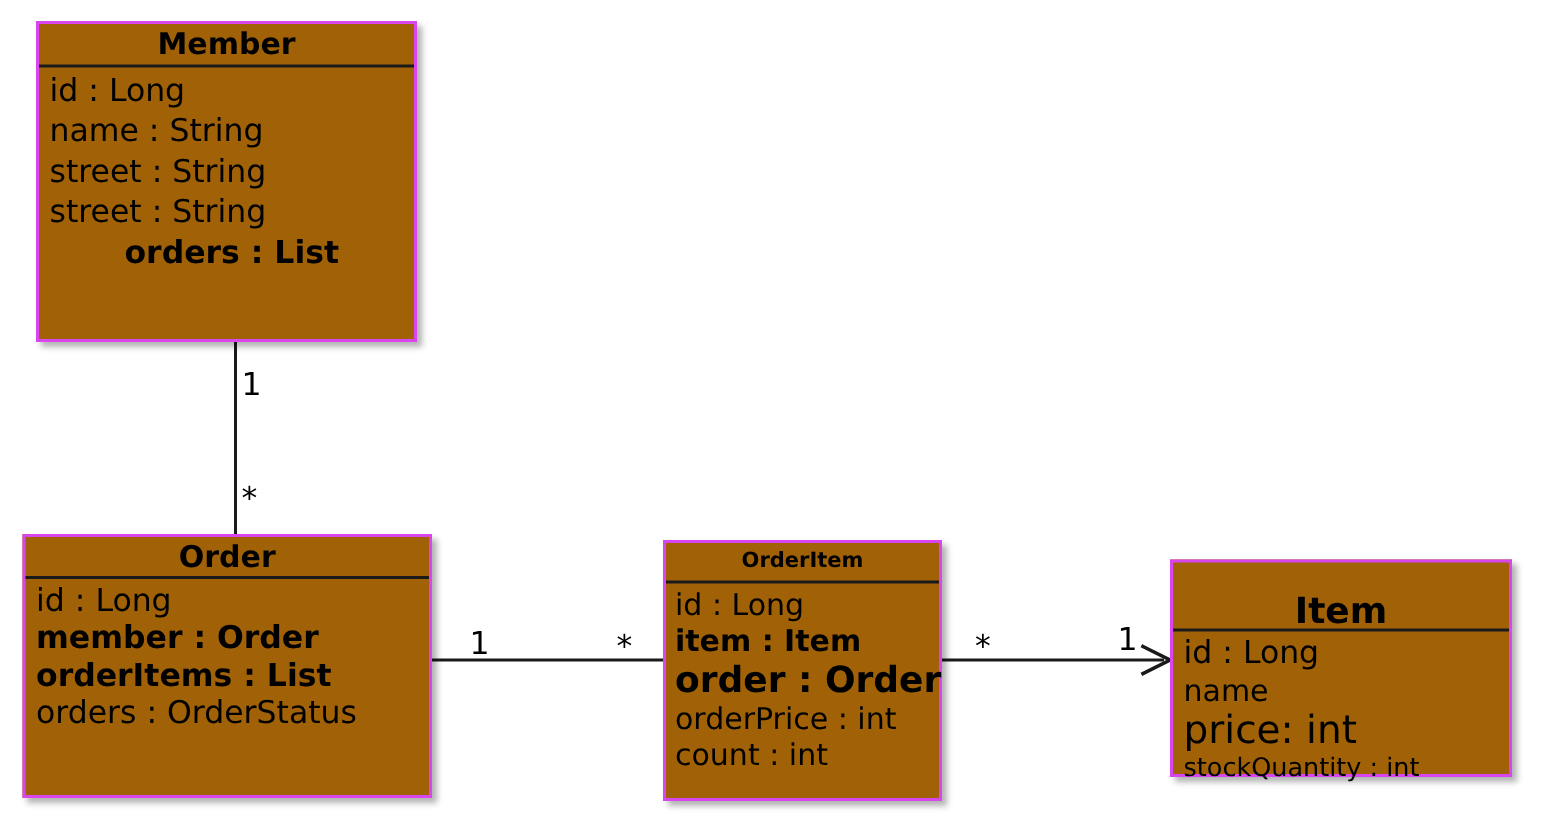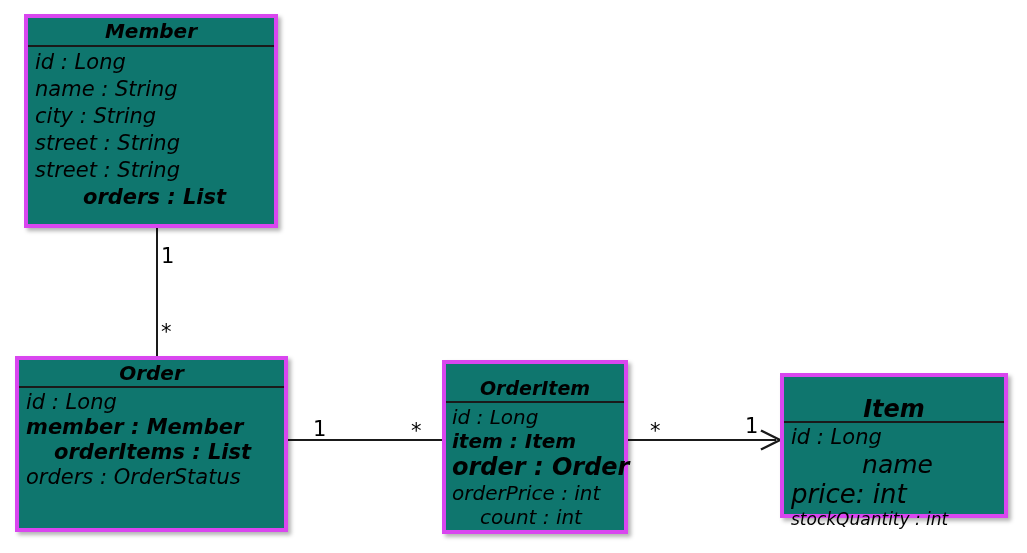--- a/index.html
+++ b/index.html
@@ -18,25 +18,24 @@
     position: relative;
     width: 1027px;
     height: 553px;
     background: #ffffff;
   }
 
   
   .uml-class {
     position: absolute;
     box-sizing: border-box;
-    background: #0f766e;
-    border: 4px solid #d946ef;
+    background: #a16207;
+    border: 2px solid #d946ef;
     box-shadow: 3px 3px 4px rgba(0,0,0,0.30);
     z-index: 5;
-    font-style: italic;
   }
   .uml-class .class-name {
     box-sizing: border-box;
     width: 100%;
     text-align: center;
     font-weight: bold;
     color: #000000;
     border-bottom: 2px solid #1a1a1a;
     line-height: 1;
     white-space: nowrap;
@@ -81,66 +80,65 @@
 </head>
 <body>
 
 <div id="canvas">
 
   <div class="uml-class" style="left:24px; top:14px; width:254px; height:214px;">
     <div class="class-name" style="height:29px; line-height:27px; font-size:20px;">Member</div>
     <div class="attr-list">
       <div class="attr" style="font-size:21px; padding:3px 0 3px 7px;">id : Long</div>
       <div class="attr" style="font-size:21px; padding:3px 0 3px 7px;">name : String</div>
-      <div class="attr" style="font-size:21px; padding:3px 0 3px 7px;">city : String</div>
       <div class="attr" style="font-size:21px; padding:3px 0 3px 7px;">street : String</div>
       <div class="attr" style="font-size:21px; padding:3px 0 3px 7px;">street : String</div>
       <div class="attr bold" style="font-size:21px; padding:3px 0 3px 7px;text-align:center;">orders : List</div>
     </div>
   </div>
 
   <div class="edge-line vertical" style="left:156px; top:228px; height:130px;"></div>
   <div class="mult-label" style="left:161px; top:246px; font-size:21px;">1</div>
   <div class="mult-label" style="left:161px; top:322px; font-size:21px;">*</div>
 
   <div class="uml-class" style="left:15px; top:356px; width:273px; height:176px;">
     <div class="class-name" style="height:28px; line-height:26px; font-size:20px;">Order</div>
     <div class="attr-list">
       <div class="attr" style="font-size:21px; padding:2px 0 2px 7px;">id : Long</div>
-      <div class="attr bold" style="font-size:21px; padding:2px 0 2px 7px;">member : Member</div>
-      <div class="attr bold" style="font-size:21px; padding:2px 4px 2px 7px;margin-left:28px;">orderItems : List</div>
+      <div class="attr bold" style="font-size:21px; padding:2px 0 2px 7px;">member : Order</div>
+      <div class="attr bold" style="font-size:21px; padding:2px 4px 2px 7px;">orderItems : List</div>
       <div class="attr" style="font-size:21px; padding:2px 0 2px 7px;">orders : OrderStatus</div>
     </div>
   </div>
 
   <div class="edge-line horizontal" style="left:288px; top:439px; width:155px;"></div>
   <div class="mult-label" style="left:313px; top:419px; font-size:21px;">1</div>
   <div class="mult-label" style="left:411px; top:421px; font-size:21px;">*</div>
 
   <div class="uml-class" style="left:442px; top:360px; width:186px; height:174px;">
-    <div class="class-name" style="height:27px; line-height:25px; font-size:19px;margin-top:12px;">OrderItem</div>
+    <div class="class-name" style="height:27px; line-height:25px; font-size:14px;">OrderItem</div>
     <div class="attr-list">
       <div class="attr" style="font-size:20px; padding:2px 0 2px 6px;">id : Long</div>
       <div class="attr bold" style="font-size:20px; padding:2px 0 2px 6px;">item : Item</div>
       <div class="attr bold" style="font-size:24px; padding:2px 0 2px 6px;">order : Order</div>
       <div class="attr" style="font-size:20px; padding:2px 0 2px 6px;">orderPrice : int</div>
-      <div class="attr" style="font-size:20px; padding:2px 16px 2px 6px;margin-left:28px;">count : int</div>
+      <div class="attr" style="font-size:20px; padding:2px 16px 2px 6px;">count : int</div>
     </div>
   </div>
 
   <div class="edge-line horizontal" style="left:628px; top:439px; width:148px;"></div>
   <svg class="arrow-head" style="left:756px; top:425px;" width="30" height="30" viewBox="0 0 30 30">
     <polyline points="6,6 24,15 6,24" fill="none" stroke="#1a1a1a" stroke-width="2.4" stroke-linecap="square" stroke-linejoin="miter"></polyline>
   </svg>
   <div class="mult-label" style="left:650px; top:421px; font-size:21px;">*</div>
   <div class="mult-label" style="left:745px; top:416px; font-size:21px;">1</div>
 
   <div class="uml-class" style="left:780px; top:373px; width:228px; height:145px;">
     <div class="class-name" style="height:26px; line-height:24px; font-size:24px;margin-top:20px;">Item</div>
     <div class="attr-list">
       <div class="attr" style="font-size:21px; padding:2px 0 2px 7px;">id : Long</div>
-      <div class="attr" style="font-size:25px; padding:2px 0 2px 7px;text-align:center;">name</div>
+      <div class="attr" style="font-size:20px; padding:2px 0 2px 7px;">name</div>
       <div class="attr" style="font-size:26px; padding:2px 0 2px 7px;">price: int</div>
       <div class="attr" style="font-size:17px; padding:2px 0 2px 7px;">stockQuantity : int</div>
     </div>
   </div>
 
 </div>
 
 </body></html>

